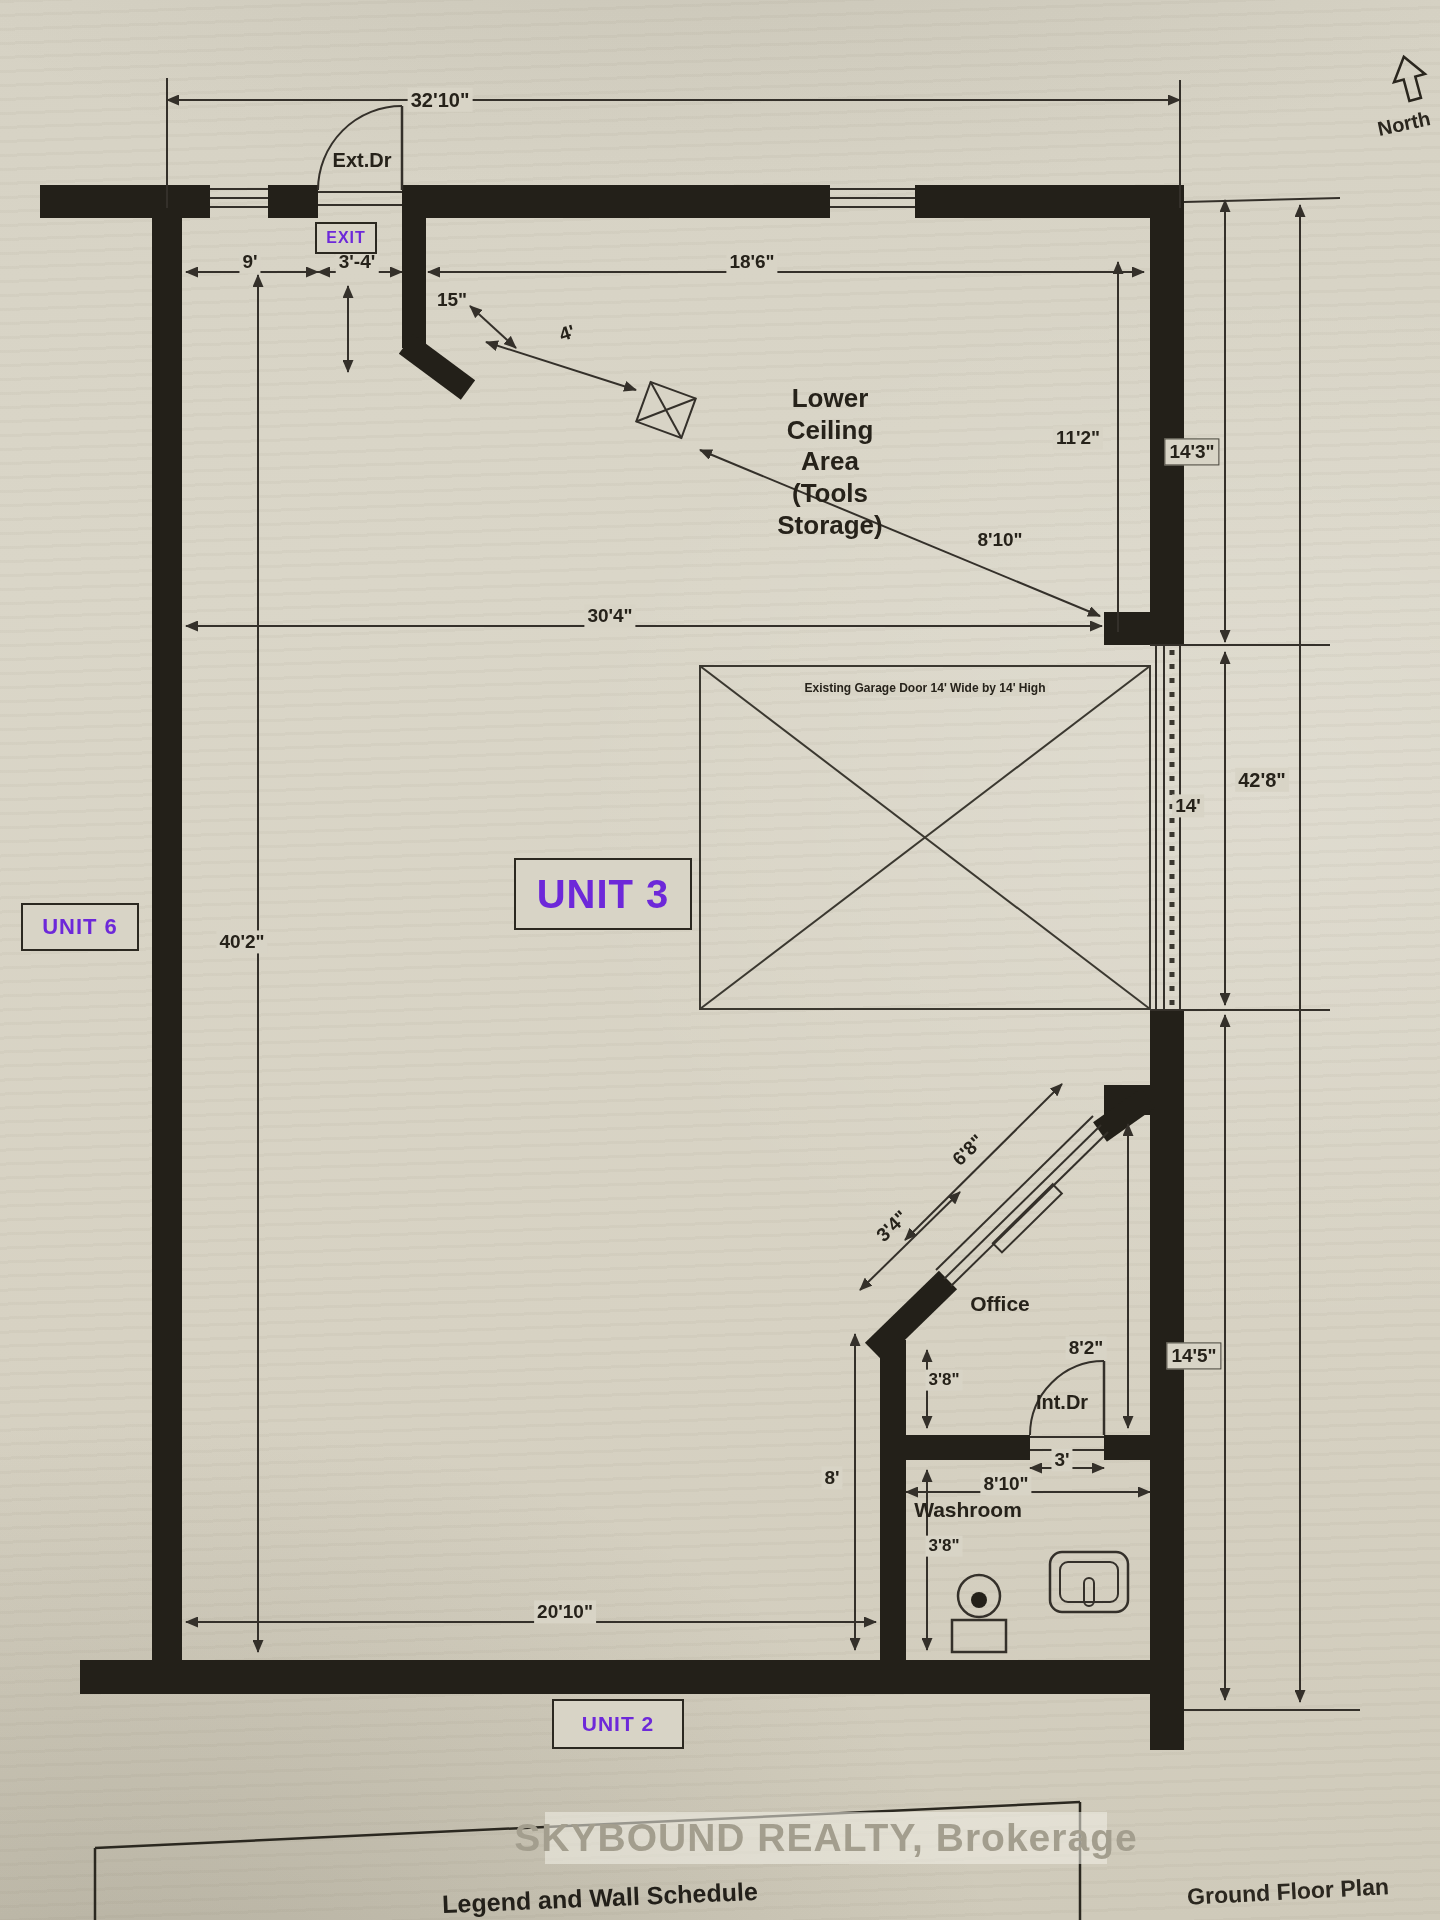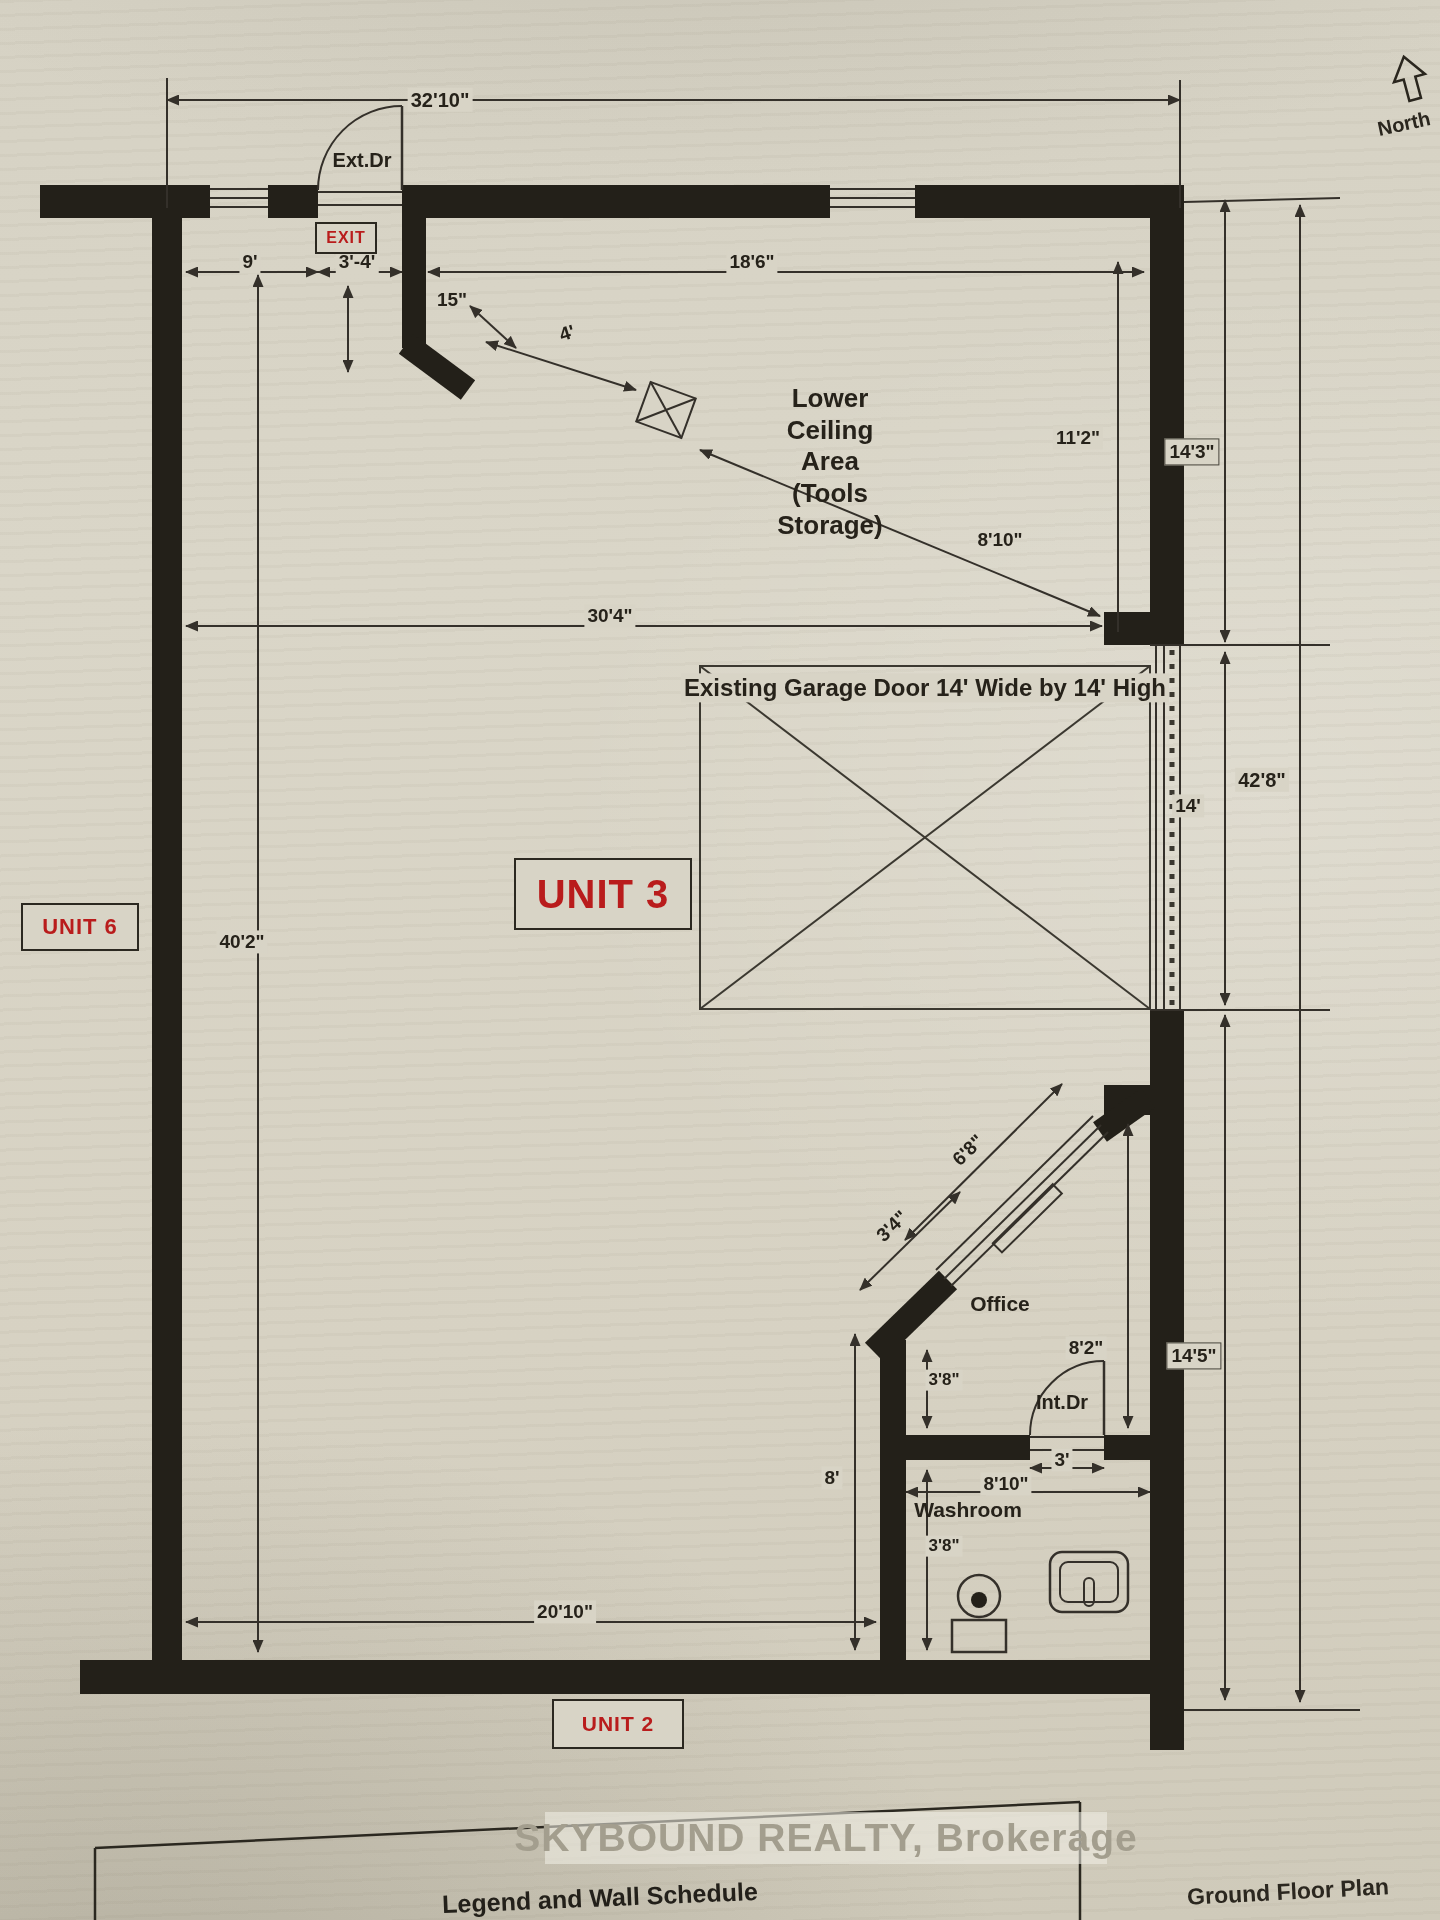--- a/index.html
+++ b/index.html
@@ -27,21 +27,21 @@
     font-weight:600;color:#26221a;
     background:#d8d4c6;
     padding:0 3px;
     white-space:pre-line;text-align:center;line-height:1.22;
     transform:translate(-50%,-50%);
   }
   .lbl.nobg{background:transparent;}
   .lbl.framed{border:1.6px solid #47443b;padding:1px 4px;}
   .bx{
     position:absolute;
-    border:2.2px solid #2b2820;background:#d8d4c6;color:#b91c1c;
+    border:2.2px solid #2b2820;background:#d8d4c6;color:#6d28d9;
     display:flex;align-items:center;justify-content:center;
     font-weight:bold;letter-spacing:1px;
     transform:translate(-50%,-50%);
   }
   #watermark{
     position:absolute;left:545px;top:1812px;width:562px;height:52px;
     background:rgba(243,240,231,0.55);
     display:flex;align-items:center;justify-content:center;
     font-size:39px;font-weight:600;color:#a39e8e;
     letter-spacing:1px;white-space:nowrap;
@@ -211,21 +211,21 @@
     <div class="lbl" style="left: 752px; top: 262px; font-size: 19px; transform: translate(-50%, -50%) rotate(0deg);">18'6"</div>
     <div class="lbl nobg" style="left: 830px; top: 462px; font-size: 26px; transform: translate(-50%, -50%) rotate(0deg);">Lower
 Ceiling
 Area
 (Tools
 Storage)</div>
     <div class="lbl nobg" style="left: 1000px; top: 540px; font-size: 19px; transform: translate(-50%, -50%) rotate(0deg);">8'10"</div>
     <div class="lbl" style="left: 1078px; top: 438px; font-size: 19px; transform: translate(-50%, -50%) rotate(0deg);">11'2"</div>
     <div class="lbl framed" style="left: 1192px; top: 452px; font-size: 19px; transform: translate(-50%, -50%) rotate(0deg);">14'3"</div>
     <div class="lbl" style="left: 610px; top: 616px; font-size: 19px; transform: translate(-50%, -50%) rotate(0deg);">30'4"</div>
-    <div class="lbl" style="left: 925px; top: 688px; font-size: 24px; transform: translate(-50%, -50%) rotate(0deg);">Existing Garage Door 14' Wide by 14' High</div>
+    <div class="lbl" style="left: 925px; top: 688px; font-size: 12px; transform: translate(-50%, -50%) rotate(0deg);">Existing Garage Door 14' Wide by 14' High</div>
     <div class="lbl" style="left: 1188px; top: 806px; font-size: 19px; transform: translate(-50%, -50%) rotate(0deg); text-align: center;">14'</div>
     <div class="lbl" style="left: 1262px; top: 780px; font-size: 20px; transform: translate(-50%, -50%) rotate(0deg);">42'8"</div>
     <div class="lbl" style="left: 242px; top: 942px; font-size: 19px; transform: translate(-50%, -50%) rotate(0deg);">40'2"</div>
     <div class="lbl nobg" style="left: 968px; top: 1150px; font-size: 19px; transform: translate(-50%, -50%) rotate(-44deg);">6'8"</div>
     <div class="lbl nobg" style="left: 892px; top: 1226px; font-size: 19px; transform: translate(-50%, -50%) rotate(-44deg);">3'4"</div>
     <div class="lbl nobg" style="left: 1000px; top: 1304px; font-size: 21px; transform: translate(-50%, -50%) rotate(0deg);">Office</div>
     <div class="lbl" style="left: 1086px; top: 1348px; font-size: 19px; transform: translate(-50%, -50%) rotate(0deg);">8'2"</div>
     <div class="lbl framed" style="left: 1194px; top: 1356px; font-size: 19px; transform: translate(-50%, -50%) rotate(0deg);">14'5"</div>
     <div class="lbl nobg" style="left: 1046px; top: 1402px; font-size: 20px; transform: translate(-50%, -50%) rotate(0deg); margin-left: 16px;">Int.Dr</div>
     <div class="lbl" style="left: 1062px; top: 1460px; font-size: 19px; transform: translate(-50%, -50%) rotate(0deg);">3'</div>

